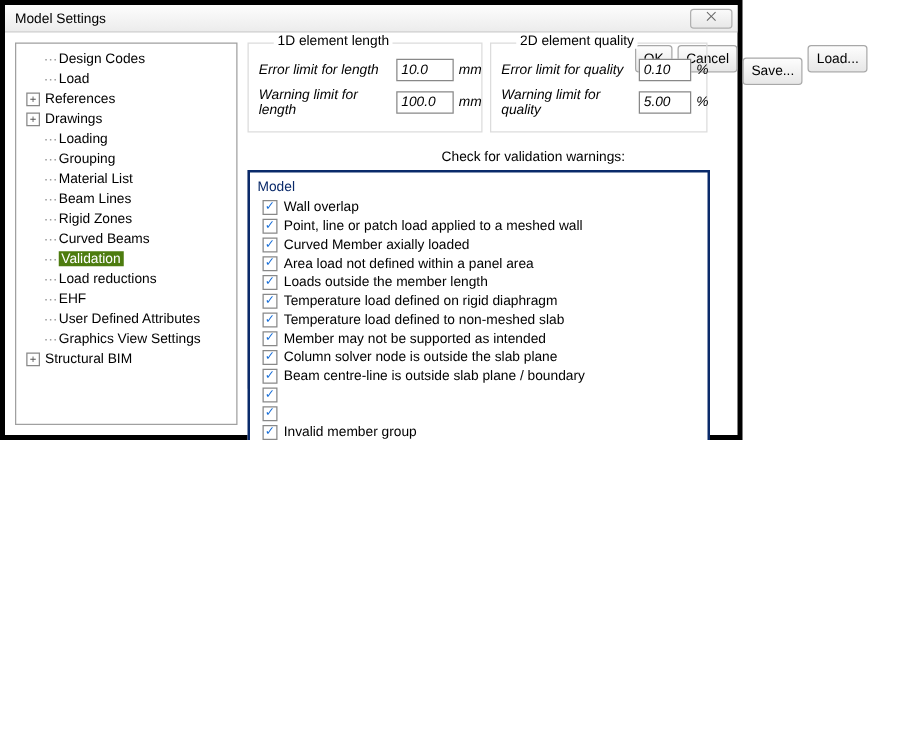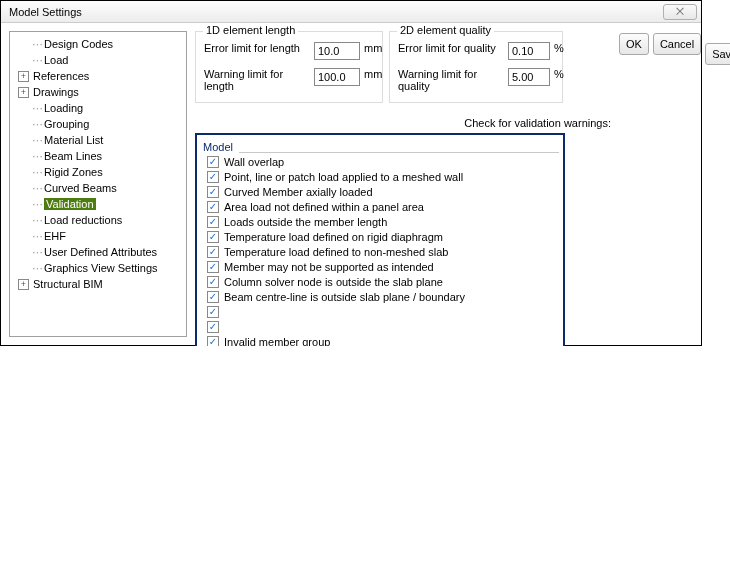--- a/index.html
+++ b/index.html
@@ -4,23 +4,23 @@
 <style>
   * { box-sizing: border-box; }
   body {
     margin: 0;
     font-family: "Segoe UI", Tahoma, sans-serif;
     font-size: 11px;
     background: #fff;
     color: #000;
   }
   .window {
-    width: 702px;
-    background: #fff;
-    border: 1px solid #000000;
+    width: 594px;
+    background: #fff;
+    border: 4px solid #000000;
     position: relative;
   }
   .titlebar {
     height: 22px;
     background: linear-gradient(#fdfdfd, #ececec);
     border-bottom: 1px solid #ccc;
     display: flex;
     align-items: center;
     justify-content: space-between;
     padding: 0 4px 0 8px;
@@ -95,29 +95,29 @@
     position: relative;
     border: 1px solid #dcdcdc;
     padding: 10px 8px 8px 8px;
     margin-bottom: 8px;
     display: inline-block;
     vertical-align: top;
   }
   .groupbox .legend {
     position: absolute;
     top: -8px;
-    left: 7px;
+    left: 20px;
     background: #fff;
     padding: 0 3px;
     font-size: 11px;
   }
   .settings-row { display:flex; gap:6px; margin-bottom:6px;}
   .gb-1d { width: 188px; }
   .gb-2d { width: 174px; }
-  .field-row { display: flex; align-items: flex-start; margin-bottom: 4px; height: 22px; }
+  .field-row { display: flex; align-items: center; margin-bottom: 4px; height: 22px; font-style: italic; }
   .field-row .lbl { flex: 0 0 auto; }
   .field-row .inp {
     width: 46px;
     height: 18px;
     border: 1px solid #888;
     padding: 0 3px;
     background: #fff;
     font: inherit;
   }
   .field-row .unit { margin-left: 4px; }
@@ -139,21 +139,22 @@
     border: 2px solid #0a2a6a;
     background: #fff;
     z-index: 50;
     padding: 3px 4px 6px 4px;
   }
   .section-head {
     color: #0a2a6a;
     font-size: 11px;
     padding: 3px 0 1px 2px;
     display: flex;
-    align-items: flex-end;
+    align-items: flex-start;
+    flex-direction: column;
   }
   .section-head .rule {
     flex: 1;
     border-bottom: 1px solid #c8c8c8;
     margin-left: 6px;
     height: 1px;
   }
   .chk-row {
     display: flex;
     align-items: center;

